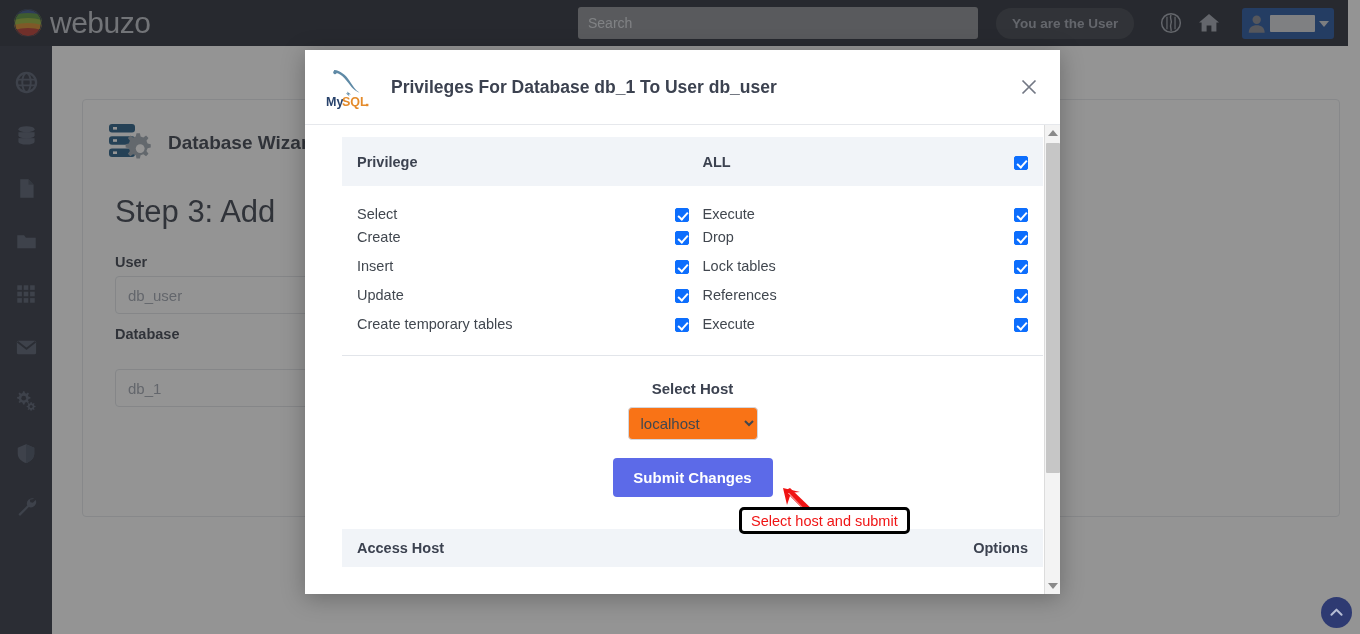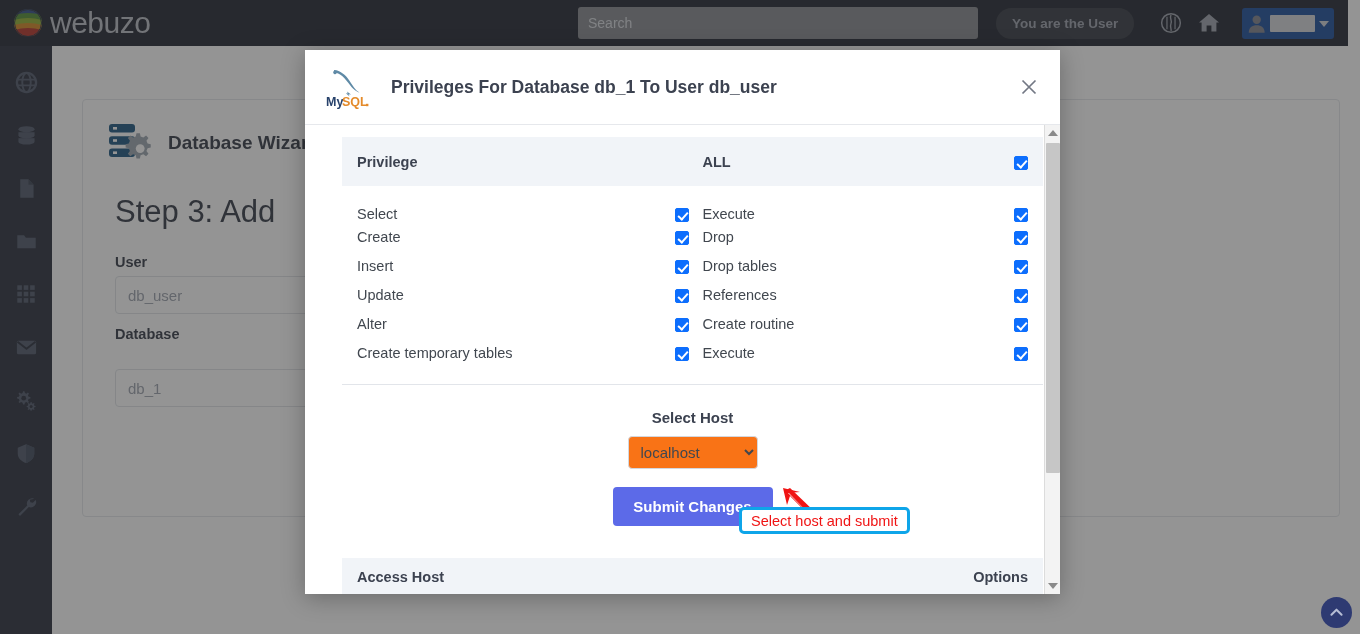--- a/index.html
+++ b/index.html
@@ -250,21 +250,21 @@
   .mscroll-thumb {
     position: absolute; left: 1px; top: 18px;
     width: 14px; height: 330px; background: #c6c6c6; border-radius: 1px;
     cursor: pointer;
   }
 
   
   .annot-box {
     position: absolute; left: 739px; top: 507px;
     height: 27px; padding: 0 9px;
-    background: #ffffff; border: 3px solid #0ea5e9; border-radius: 5px;
+    background: #ffffff; border: 3px solid #000000; border-radius: 5px;
     color: #f01414; font-size: 14.5px;
     display: flex; align-items: center;
     z-index: 40;
   }
   .annot-arrow { position: absolute; left: 778px; top: 487px; z-index: 40; }
 
   
   .scroll-top {
     position: absolute; right: 8px; bottom: 6px;
     width: 31px; height: 31px; border-radius: 50%;
@@ -477,33 +477,27 @@
               </tr>
               <tr>
                 <td class="td-name">Create</td>
                 <td class="td-chk"><input type="checkbox" class="cb" checked="" style=""></td>
                 <td>Drop</td>
                 <td class="td-chk2"><input type="checkbox" class="cb" checked="" style=""></td>
               </tr>
               <tr>
                 <td class="td-name">Insert</td>
                 <td class="td-chk"><input type="checkbox" class="cb" checked="" style=""></td>
-                <td>Drop tables</td>
+                <td>Lock tables</td>
                 <td class="td-chk2"><input type="checkbox" class="cb" checked="" style=""></td>
               </tr>
               <tr>
                 <td class="td-name">Update</td>
                 <td class="td-chk"><input type="checkbox" class="cb" checked="" style=""></td>
                 <td>References</td>
-                <td class="td-chk2"><input type="checkbox" class="cb" checked="" style=""></td>
-              </tr>
-              <tr>
-                <td class="td-name">Alter</td>
-                <td class="td-chk"><input type="checkbox" class="cb" checked="" style=""></td>
-                <td>Create routine</td>
                 <td class="td-chk2"><input type="checkbox" class="cb" checked="" style=""></td>
               </tr>
               <tr>
                 <td class="td-name">Create temporary tables</td>
                 <td class="td-chk"><input type="checkbox" class="cb" checked="" style=""></td>
                 <td>Execute</td>
                 <td class="td-chk2"><input type="checkbox" class="cb" checked="" style=""></td>
               </tr>
             </tbody>
         </table>

